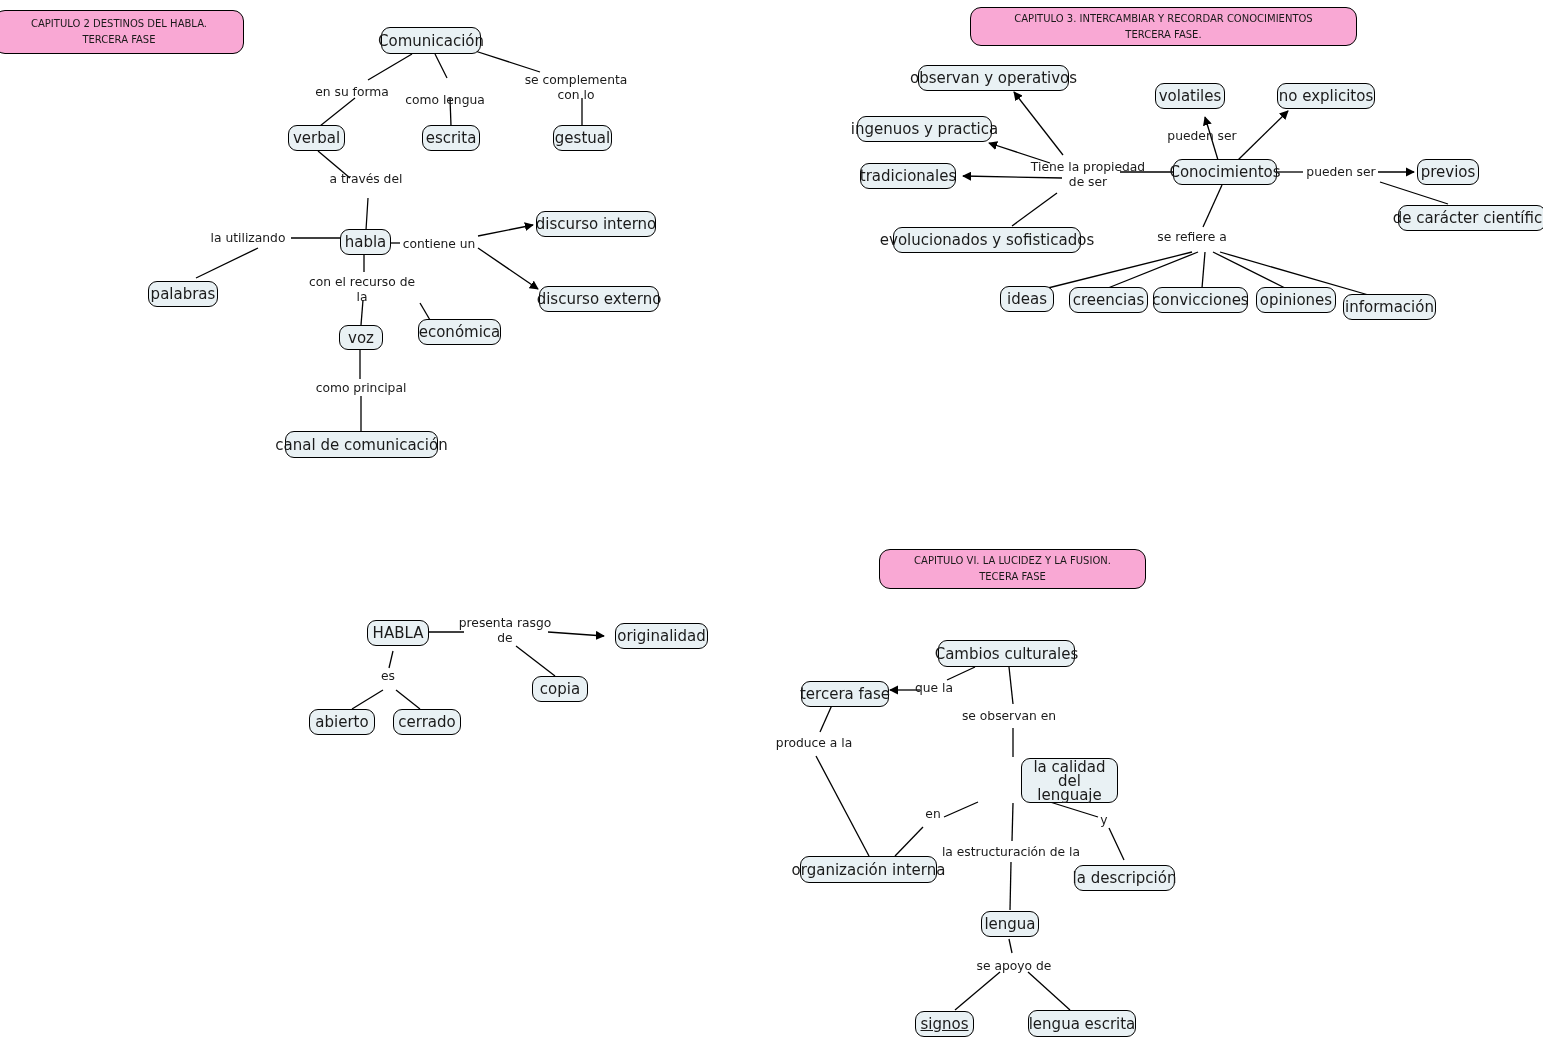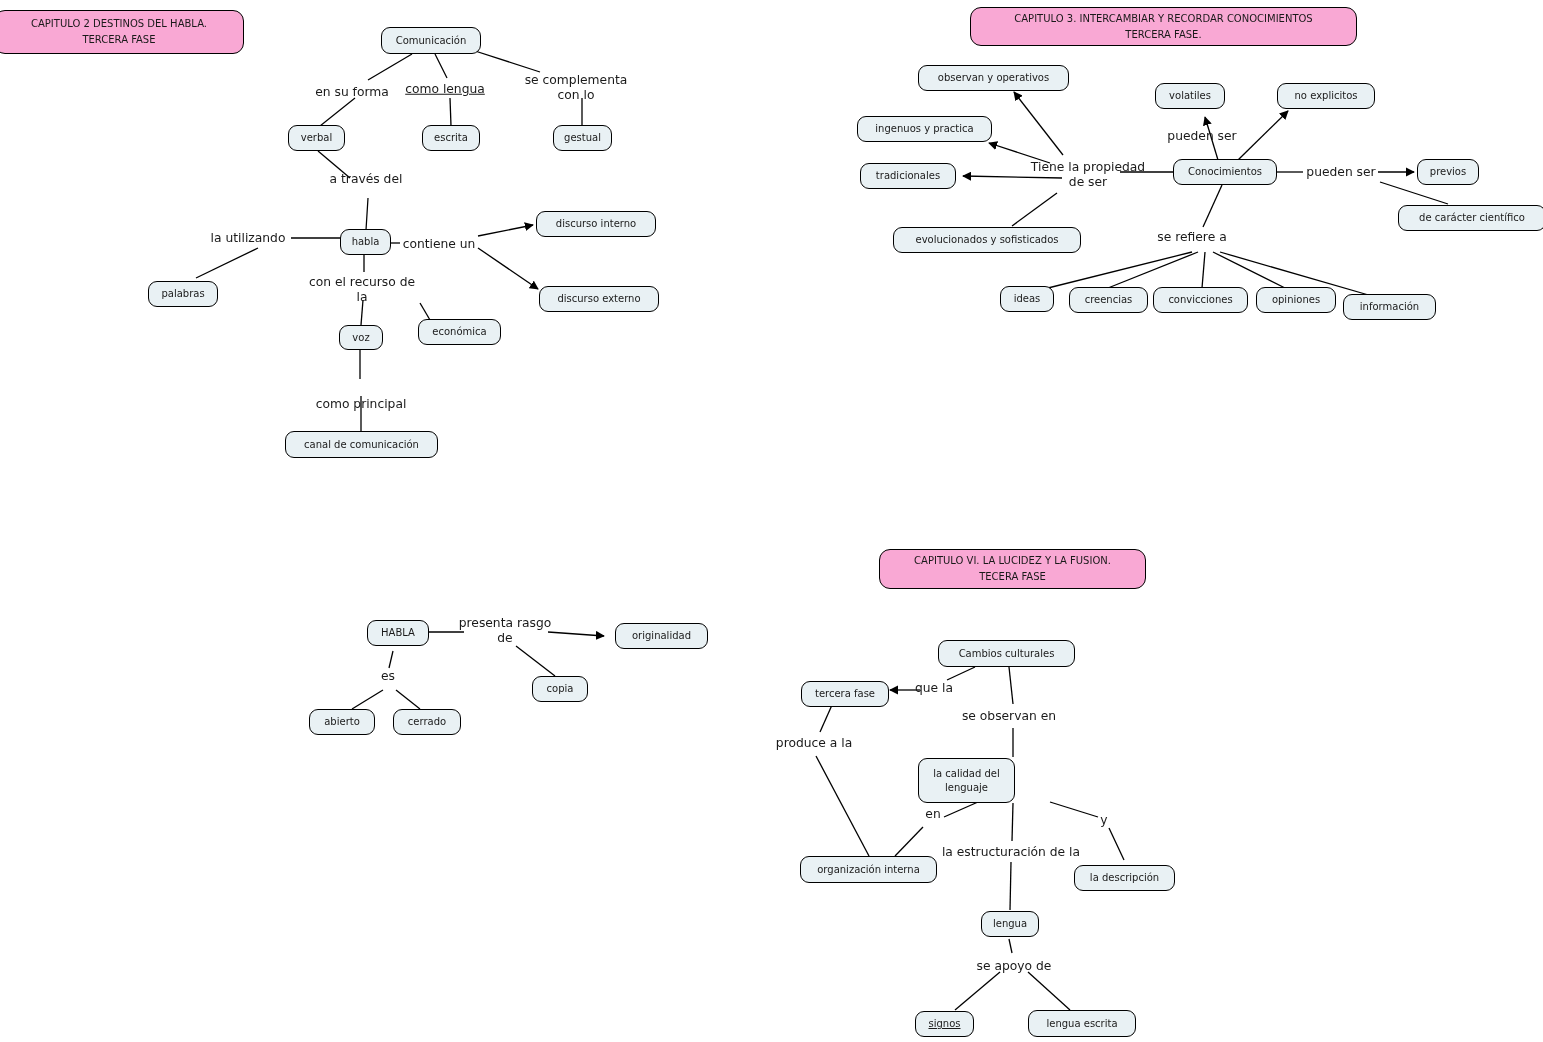--- a/index.html
+++ b/index.html
@@ -27,21 +27,21 @@
     height: 1042px;
     pointer-events: none;
   }
   .node {
     position: absolute;
     box-sizing: border-box;
     background: #e9f1f4;
     border: 1.4px solid #000000;
     border-radius: 9px;
     color: #1a1a1a;
-    font-size: 10px;
+    font-size: 15px;
     line-height: 14px;
     text-align: center;
     display: flex;
     align-items: center;
     justify-content: center;
     padding: 2px 7px;
     white-space: nowrap;
   }
   .node.multiline { white-space: normal; }
   .title-node {
@@ -155,29 +155,29 @@
   <div class="node" style="left:553px; top:125px; width:59px; height:26px;">gestual</div>
   <div class="node" style="left:340px; top:229px; width:51px; height:26px;">habla</div>
   <div class="node" style="left:148px; top:281px; width:70px; height:26px;">palabras</div>
   <div class="node" style="left:536px; top:211px; width:120px; height:26px;">discurso interno</div>
   <div class="node" style="left:539px; top:286px; width:120px; height:26px;">discurso externo</div>
   <div class="node" style="left:418px; top:319px; width:83px; height:26px;">económica</div>
   <div class="node" style="left:339px; top:325px; width:44px; height:25px;">voz</div>
   <div class="node" style="left:285px; top:431px; width:153px; height:27px;">canal de comunicación</div>
 
   <div class="edge-label" style="left:352px; top:92px;">en su forma</div>
-  <div class="edge-label" style="left:445px; top:89px;text-decoration:underline;">como lengua</div>
+  <div class="edge-label" style="left:445px; top:100px;">como lengua</div>
   <div class="edge-label" style="left:576px; top:87px;">se complementa
 con lo</div>
   <div class="edge-label" style="left:366px; top:179px;">a través del</div>
   <div class="edge-label" style="left:248px; top:238px;">la utilizando</div>
   <div class="edge-label" style="left:439px; top:244px;">contiene un</div>
   <div class="edge-label" style="left:362px; top:289px;">con el recurso de
 la</div>
-  <div class="edge-label" style="left:361px; top:388px;margin-top:16px;">como principal</div>
+  <div class="edge-label" style="left:361px; top:388px;">como principal</div>
 
   <div class="title-node" style="left:970px; top:7px; width:387px; height:39px;">CAPITULO 3. INTERCAMBIAR Y RECORDAR CONOCIMIENTOS
 TERCERA FASE.</div>
 
   <div class="node" style="left:918px; top:65px; width:151px; height:26px;">observan y operativos</div>
   <div class="node" style="left:857px; top:116px; width:135px; height:26px;">ingenuos y practica</div>
   <div class="node" style="left:860px; top:163px; width:96px; height:26px;">tradicionales</div>
   <div class="node" style="left:893px; top:227px; width:188px; height:26px;">evolucionados y sofisticados</div>
   <div class="node" style="left:1155px; top:83px; width:70px; height:26px;">volatiles</div>
   <div class="node" style="left:1277px; top:83px; width:98px; height:26px;">no explicitos</div>
@@ -205,21 +205,21 @@
 
   <div class="edge-label" style="left:505px; top:630px;">presenta rasgo
 de</div>
   <div class="edge-label" style="left:388px; top:676px;">es</div>
 
   <div class="title-node" style="left:879px; top:549px; width:267px; height:40px;">CAPITULO  VI. LA LUCIDEZ Y LA FUSION.
 TECERA FASE</div>
 
   <div class="node" style="left:938px; top:640px; width:137px; height:27px;">Cambios culturales</div>
   <div class="node" style="left:801px; top:681px; width:88px; height:26px;">tercera fase</div>
-  <div class="node multiline" style="left:918px; top:758px; width:97px; height:45px;">la calidad del
+  <div class="node multiline" style="left:1021px; top:758px; width:97px; height:45px;">la calidad del
 lenguaje</div>
   <div class="node" style="left:800px; top:856px; width:137px; height:27px;">organización interna</div>
   <div class="node" style="left:1074px; top:865px; width:101px; height:26px;">la descripción</div>
   <div class="node" style="left:981px; top:911px; width:58px; height:26px;">lengua</div>
   <div class="node" style="left:915px; top:1011px; width:59px; height:26px;text-decoration:underline;">signos</div>
   <div class="node" style="left:1028px; top:1010px; width:108px; height:27px;">lengua escrita</div>
 
   <div class="edge-label" style="left:934px; top:688px;">que la</div>
   <div class="edge-label" style="left:1009px; top:716px;">se observan en</div>
   <div class="edge-label" style="left:814px; top:743px;">produce a la</div>

